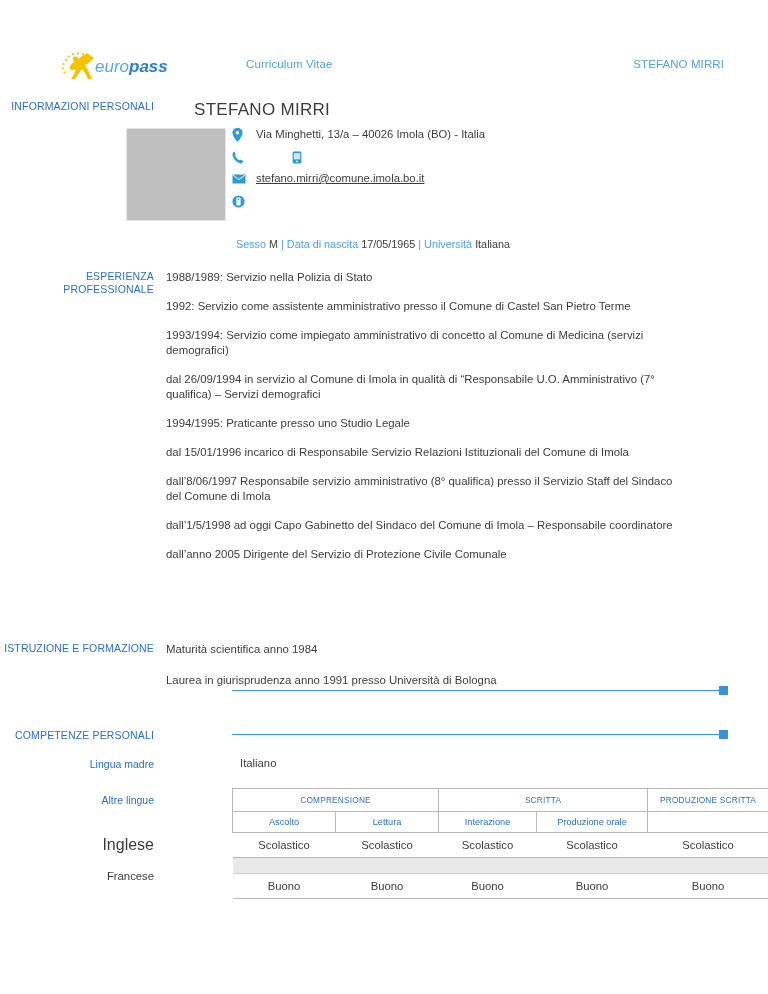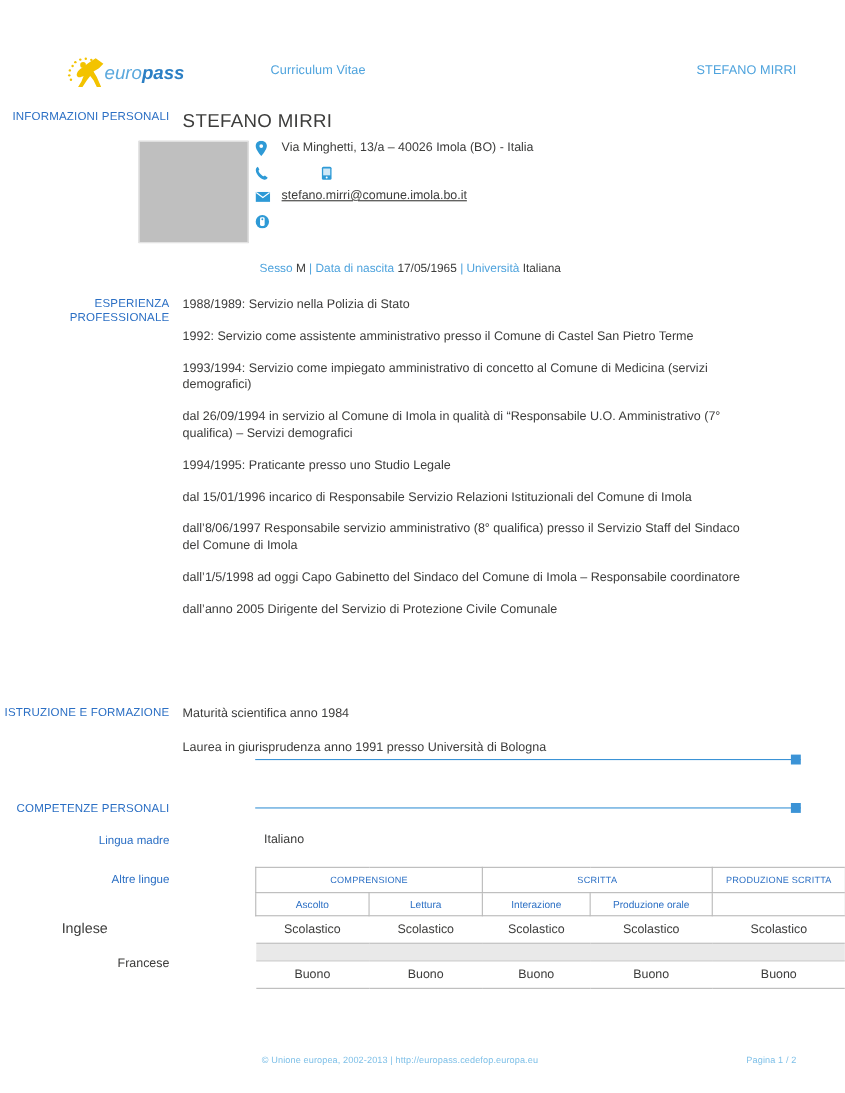--- a/index.html
+++ b/index.html
@@ -314,24 +314,24 @@
     height: 15px;
     background: #e9e9e9;
     border: none;
     border-bottom: 1px solid #cfcfcf;
   }
   .lang-name-en {
     position: absolute;
     left: 0;
     top: 836px;
     width: 166px;
-    text-align: center;
-    padding-right: 12px;
-    box-sizing: border-box;
-    font-size: 13px;
+    text-align: right;
+    padding-right: 12px;
+    box-sizing: border-box;
+    font-size: 16px;
     color: #3c3c3b;
   }
   .lang-name-fr {
     position: absolute;
     left: 0;
     top: 870px;
     width: 166px;
     text-align: right;
     padding-right: 12px;
     box-sizing: border-box;
@@ -391,21 +391,21 @@
         <text x="41" y="24" font-family="Liberation Sans, sans-serif" font-size="17" font-style="italic" fill="#5aa8dd">euro</text>
         <text x="75" y="24" font-family="Liberation Sans, sans-serif" font-size="17" font-style="italic" font-weight="bold" fill="#2b7fc4">pass</text>
       </svg>
     </div>
 
     <div class="header-doctype">Curriculum Vitae</div>
 
     <div class="header-name">STEFANO MIRRI</div>
   </div>
 
-  <div class="row" style="left:0; top:100px; width:768px;">
+  <div class="row" style="left:0; top:100px; width:768px;gap:28px;">
     <div class="side-label caps">INFORMAZIONI PERSONALI</div>
     <div class="content">
       <div class="person-name">STEFANO MIRRI</div>
     </div>
   </div>
 
   <div class="photo"></div>
 
   <div class="contact-list">
 
@@ -549,18 +549,14 @@
         <td>Buono</td>
         <td>Buono</td>
         <td>Buono</td>
       </tr>
     </tbody>
   </table>
 
   <div class="lang-name-en">Inglese</div>
   <div class="lang-name-fr">Francese</div>
 
-  <div class="footer">
-    <div class="footer-left">© Unione europea, 2002-2013 | http://europass.cedefop.europa.eu</div>
-    <div class="footer-right">Pagina 1 / 2</div>
-  </div>
 
 </div>
 
 </body></html>

